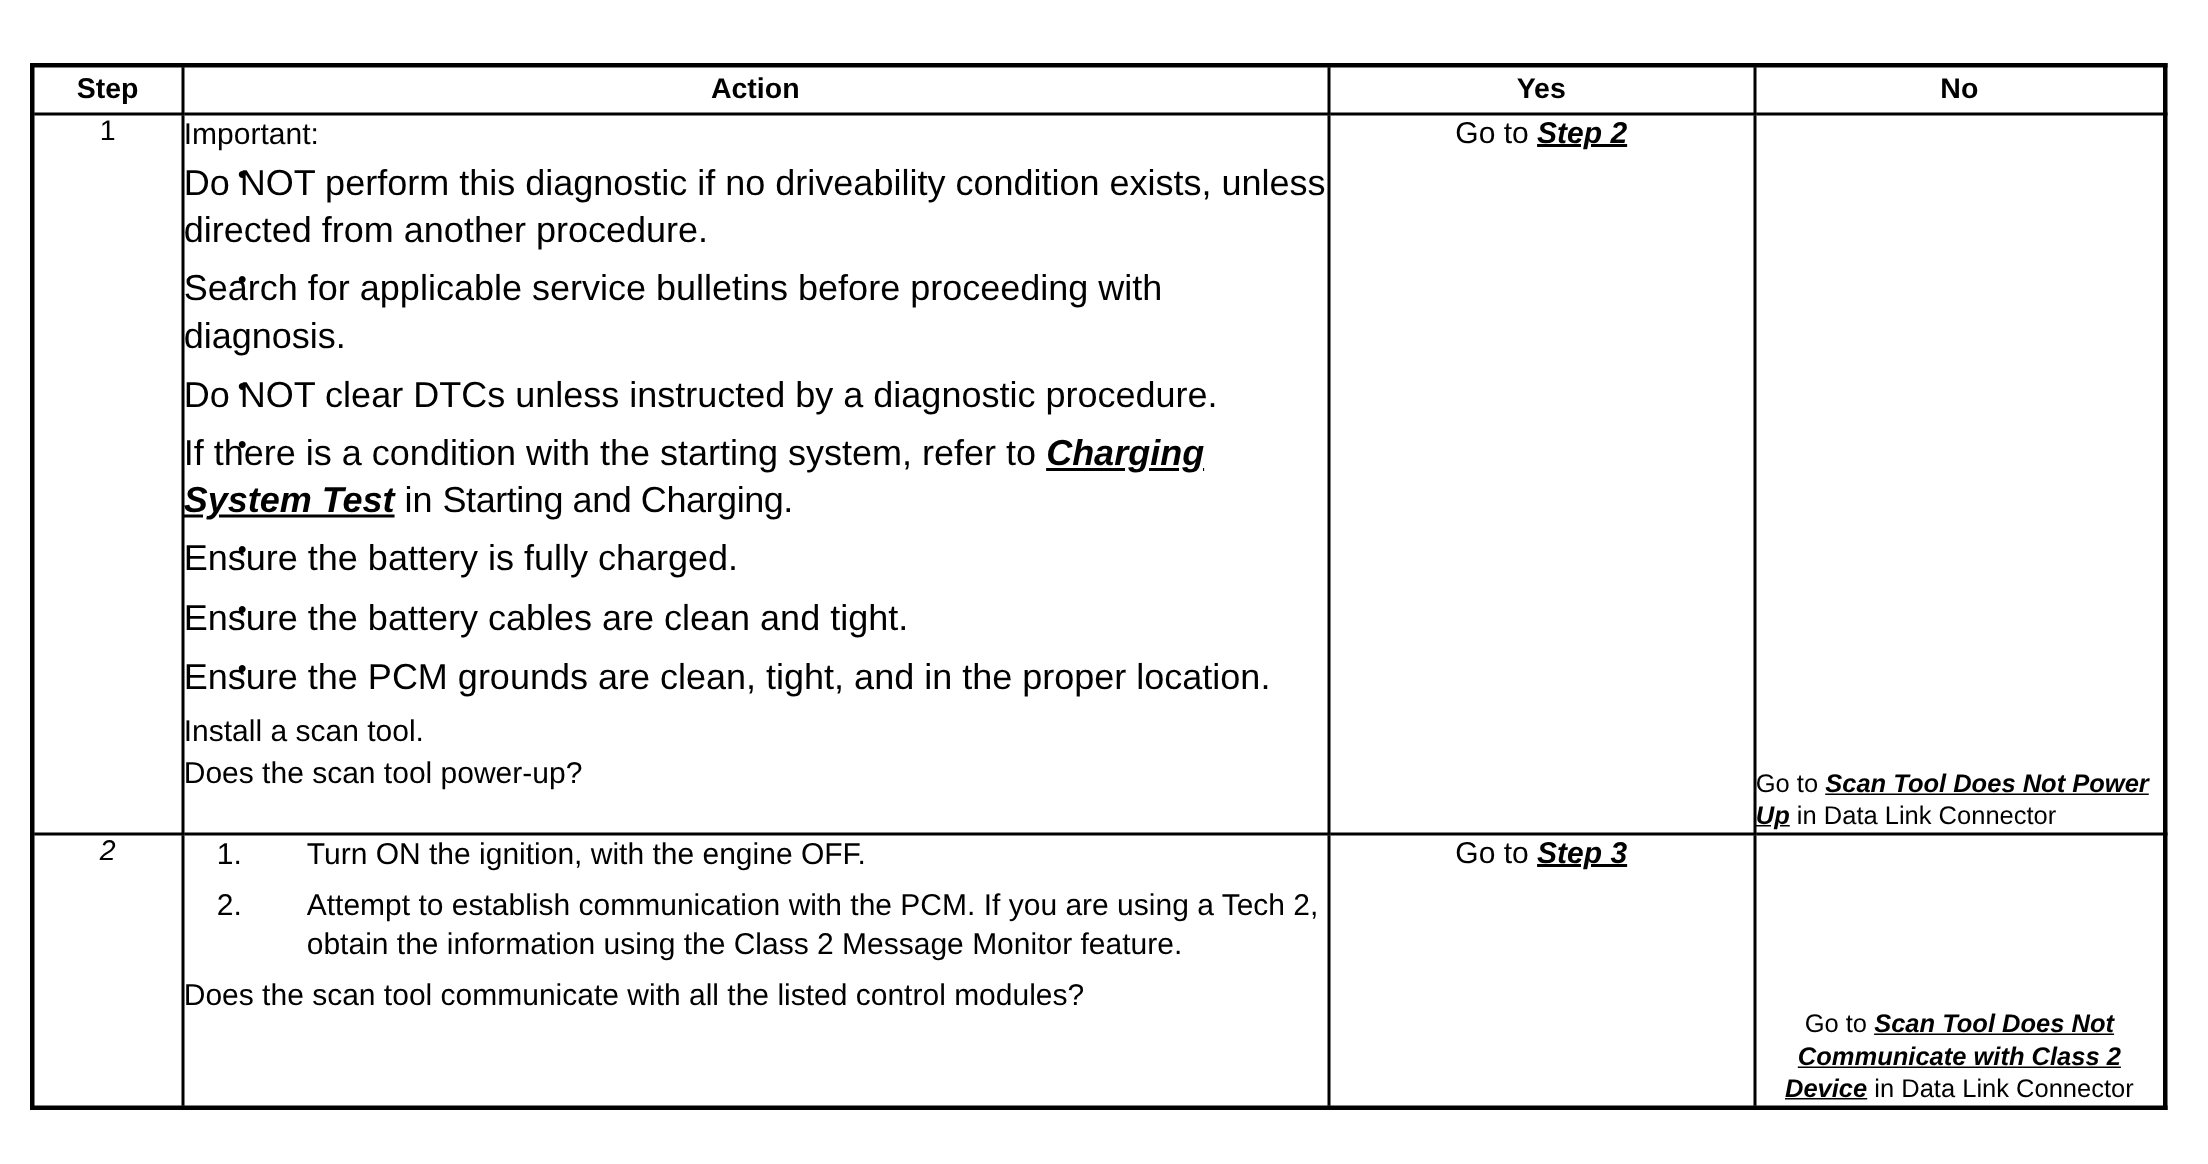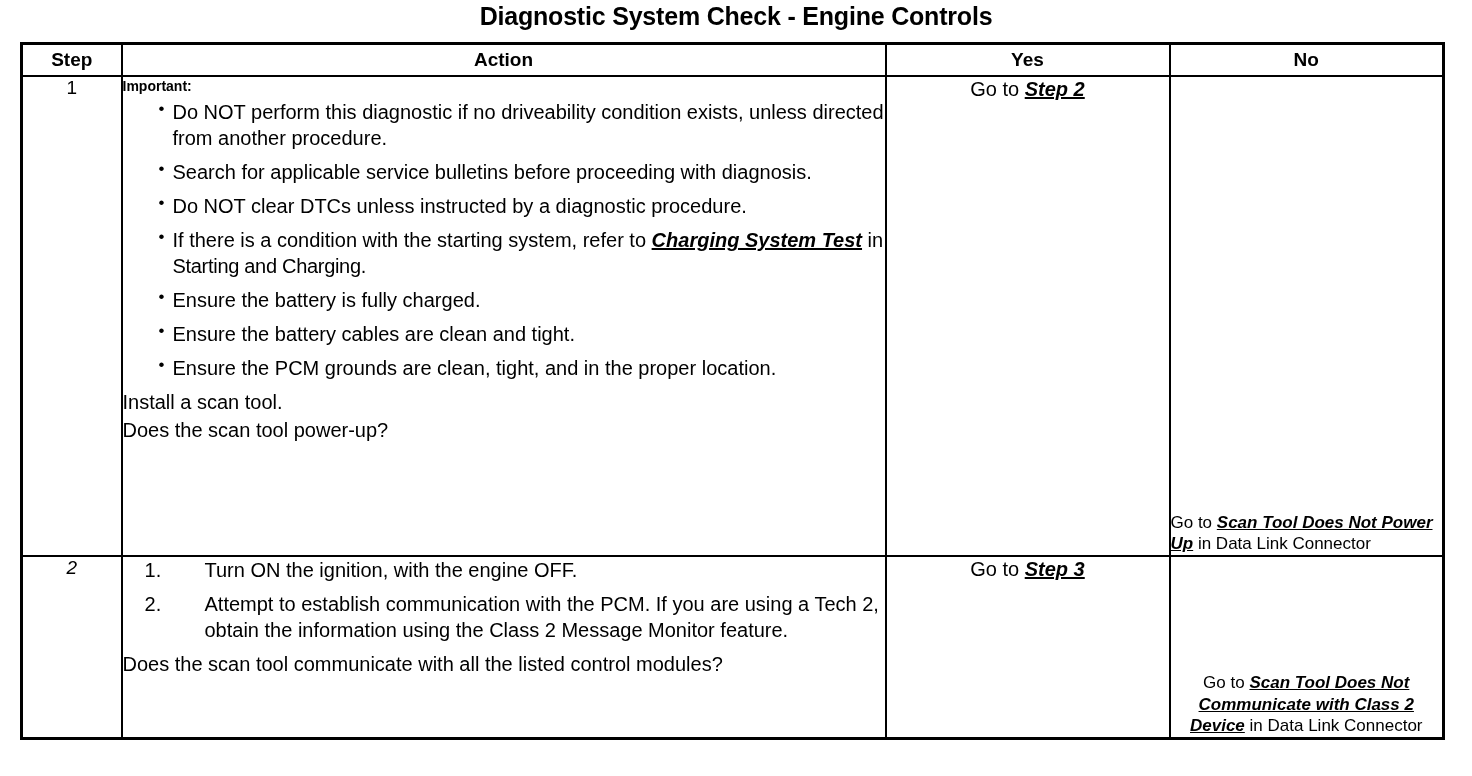--- a/index.html
+++ b/index.html
@@ -88,35 +88,34 @@
   td.no-cell {
     font-size: 17px;
     line-height: 1.28;
     padding: 0 8px 10px 10px;
   }
   td.no-cell.bottomed { vertical-align: bottom; }
   td.no-cell.left     { text-align: left; }
   td.no-cell.center   { text-align: center; }
 
   .important-label {
-    font-weight: bold;
-    font-size: 14px;
+    font-weight: normal;
+    font-size: 20px;
     margin: 0 0 4px 0;
   }
 
   ul.bullets {
     list-style: none;
     margin: 0;
     padding: 0;
   }
   ul.bullets > li {
     position: relative;
-    padding-left: 50px;
     margin-bottom: 8px;
-    font-size: 20px;
+    font-size: 24px;
     line-height: 1.30;
   }
   ul.bullets > li::before {
     content: "\2022";
     position: absolute;
     left: 36px;
     top: -1px;
     font-size: 17px;
   }
 
@@ -151,21 +150,20 @@
   .cond    { font-stretch: condensed; letter-spacing: -0.3px; }
 
   .row1 td.action-cell { height: 478px; }
   .row2 td.action-cell { height: 180px; }
 </style>
 </head>
 <body>
 
 <div class="page">
 
-  <div class="doc-title">Diagnostic System Check - Engine Controls</div>
 
   <div class="table-wrap">
     <table class="diag">
       <colgroup>
         <col class="c-step">
           <col class="c-act">
           <col class="c-yes">
           <col class="c-no">
       </colgroup>
       <thead>

